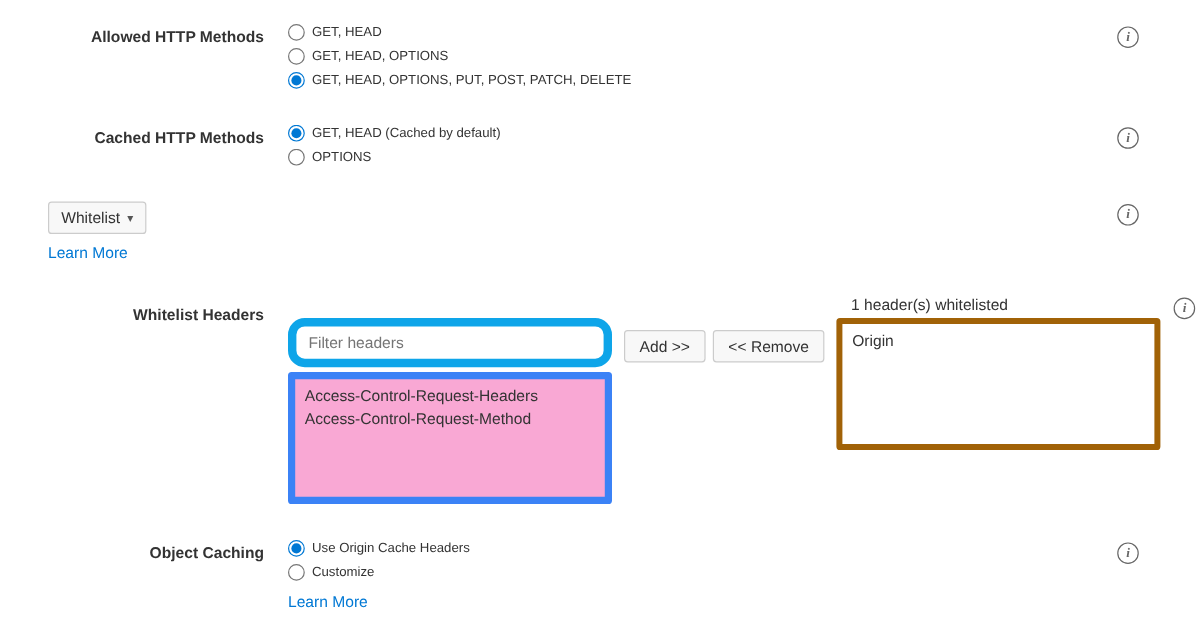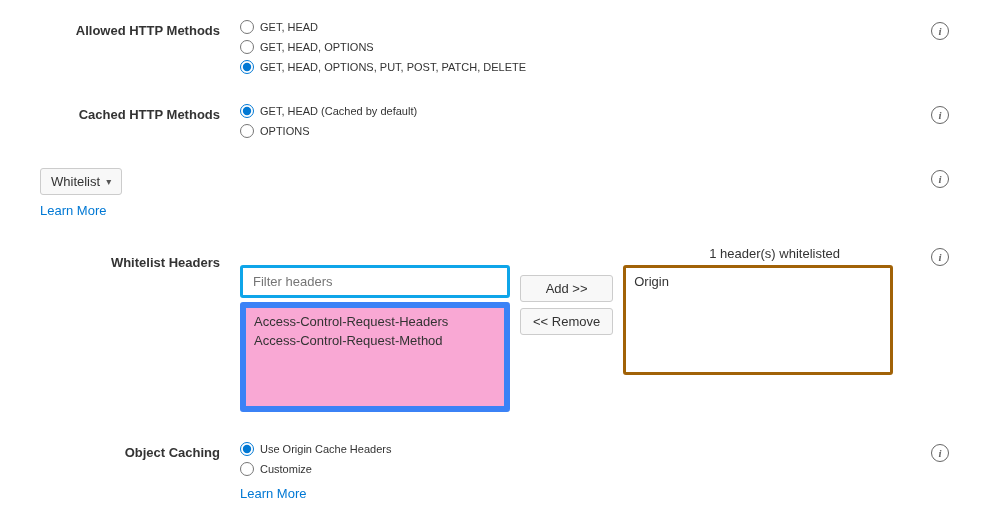--- a/index.html
+++ b/index.html
@@ -107,22 +107,22 @@
 
     .dropdown-arrow {
       font-size: 10px;
       color: #555;
     }
 
     
     .filter-input {
       width: 270px;
       padding: 6px 10px;
-      border: 3px solid #0ea5e9;
-      border-radius: 3px;
+      border: 7px solid #0ea5e9;
+      border-radius: 14px;
       font-size: 13px;
       color: #1d4ed8;
       outline: none;
     }
 
     .headers-list {
       width: 270px;
       height: 110px;
       border: 6px solid #3b82f6;
       border-radius: 3px;
@@ -132,40 +132,40 @@
     }
 
     .header-item {
       padding: 2px 8px;
       font-size: 13px;
       color: #333;
     }
 
     .add-remove-col {
       display: flex;
-      flex-direction: column;
+      flex-direction: row;
       gap: 6px;
       padding-top: 10px;
     }
 
     .action-btn {
       padding: 5px 12px;
       border: 1px solid #ccc;
       border-radius: 3px;
       background: #f8f8f8;
       cursor: pointer;
       font-size: 13px;
       color: #333;
       white-space: nowrap;
     }
 
     .whitelisted-list {
       width: 270px;
       height: 110px;
-      border: 3px solid #a16207;
+      border: 5px solid #a16207;
       border-radius: 3px;
       overflow-y: auto;
       background: #fff;
       padding: 4px 0;
     }
 
     .whitelisted-col {
       display: flex;
       flex-direction: column;
     }

